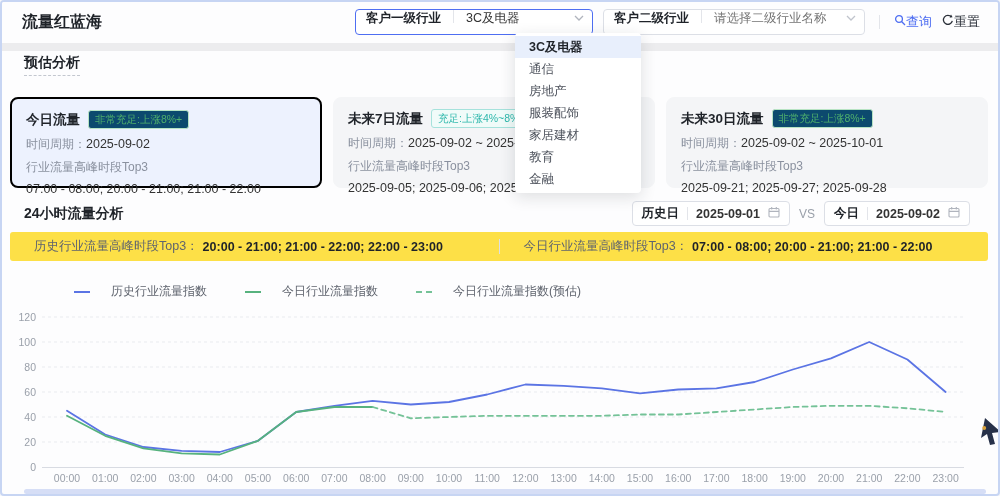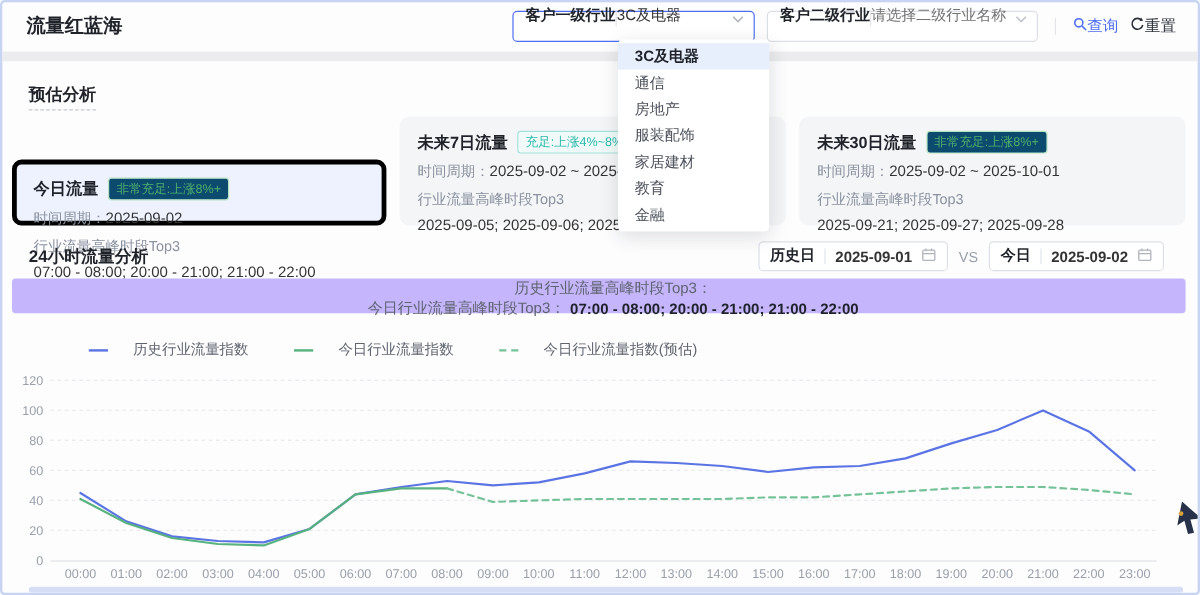--- a/index.html
+++ b/index.html
@@ -3,57 +3,57 @@
 <meta charset="utf-8">
 <style>
   * { margin:0; padding:0; box-sizing:border-box; }
   html,body { width:1000px; height:496px; background:#f6f7f9; font-family:"Liberation Sans","DejaVu Sans",sans-serif; }
   .window { position:relative; width:1000px; height:496px; background:#fdfdfe; border:2px solid #c7d5f3; border-radius:4px; overflow:hidden; }
 
   
   .hdr { position:absolute; top:0; left:0; right:0; height:40px; display:flex; align-items:center; justify-content:space-between; padding:0 18px 0 20px; background:#fdfdfe; }
   .title { font-size:16px; font-weight:bold; color:#1f2329; }
   .controls { display:flex; align-items:center; gap:10px; }
-  .select { display:flex; align-items:flex-end; height:26px; border:1px solid #dcdfe6; border-radius:4px; background:#fff; padding:0 8px 12px 10px; gap:0; font-size:12.5px; cursor:pointer; }
+  .select { display:flex; align-items:flex-start; height:26px; border:1px solid #dcdfe6; border-radius:4px; background:#fff; padding:0 8px 12px 10px; gap:12px; font-size:12.5px; cursor:pointer; }
   .select.focused { border-color:#4e6ef2; }
   .sel-label { font-weight:bold; color:#1f2329; white-space:nowrap; }
   .sel-div { width:1px; height:13px; background:#e3e5ea; }
   .sel-value { color:#333; white-space:nowrap; min-width:96px; }
   .sel-value.placeholder { color:#737373; min-width:120px; }
   .vbar { width:1px; height:14px; background:#e3e5ea; margin:0 4px; }
   .txtbtn { display:flex; align-items:center; gap:0; font-size:13px; background:none; border:none; cursor:pointer; font-family:Liberation Serif, serif; }
   .txtbtn.query { color:#4e6ef2; }
   .txtbtn.reset { color:#2a2f38; }
 
   .hdr-band { position:absolute; top:41px; left:0; right:0; height:8px; background:#ececee; }
 
   
   .sec-title { font-size:14px; font-weight:bold; color:#1f2329; }
-  .forecast-title { position:absolute; top:68px; left:22px; padding-bottom:3px; border-bottom:1px dashed #c3c7cf; }
+  .forecast-title { position:absolute; top:52px; left:22px; padding-bottom:3px; border-bottom:1px dashed #c3c7cf; }
   .cards { position:absolute; top:95px; left:8px; right:10px; height:91px; display:flex; gap:11px; }
   .card { background:#f4f5f7; border:1px solid #f4f5f7; border-radius:8px; padding:11px 14px; flex:1; cursor:pointer; }
-  .card.active { background:#edf2fe; border:4px solid #000000;margin-top:36px; }
+  .card.active { background:#edf2fe; border:2px solid #000000; }
   .card-top { display:flex; align-items:center; gap:8px; margin-bottom:7px; }
   .card-title { font-size:13.5px; font-weight:bold; color:#1f2329; }
   .badge { font-size:10.5px; padding:1.5px 6px; border-radius:3px; border:1px solid; white-space:nowrap; }
   .badge.green { color:#4fb06c; border-color:#b7e3c3; background:#0c4a6e; }
   .badge.teal  { color:#2eb8ac; border-color:#a6e2dc; background:#f0fbf9; }
   .card-row { font-size:12px; color:#8a919f; margin-bottom:6px; }
   .card-row .val { color:#333; font-size:12.5px; }
   .card-times { font-size:12.5px; color:#333; }
 
   
   .hourly-head { position:absolute; top:199px; left:22px; right:28px; display:flex; align-items:center; justify-content:space-between; }
   .date-controls { display:flex; align-items:center; gap:9px; }
   .datebox { display:flex; align-items:center; gap:8px; height:25px; padding:0 9px; border:1px solid #dcdfe6; border-radius:4px; background:#fff; font-size:12.5px; cursor:pointer; }
   .datebox .lbl { font-weight:bold; color:#1f2329; white-space:nowrap; }
   .datebox .val { color:#333; white-space:nowrap;font-weight:bold; }
   .vs { font-size:12px; color:#9aa0aa; }
 
-  .peaks-bar { position:absolute; top:230px; left:8px; right:10px; height:29px; background:#c4b5fd; border-radius:3px; display:flex; align-items:center; font-size:12.5px;flex-direction:column; }
+  .peaks-bar { position:absolute; top:230px; left:8px; right:10px; height:29px; background:#fde047; border-radius:3px; display:flex; align-items:center; font-size:12.5px; }
   .peaks-half { display:flex; align-items:center; padding-left:24px; flex:1; white-space:nowrap; }
   .peaks-half .plbl { color:#5f646e; }
   .peaks-half .pval { color:#1f2329; font-weight:bold; margin-left:4px; }
   .peaks-div { width:1px; height:15px; background:#dcdfe4; }
 
   
   .legend { position:absolute; top:281px; left:72px; display:flex; gap:38px; }
   .legend-item { display:flex; align-items:center; gap:21px; font-size:12px; color:#5f646e; cursor:pointer; }
   .swatch { width:16px; border-top:2px solid #888; }
   .swatch.dashed { border-top-style:dashed; }
@@ -184,20 +184,21 @@
               <line x1="8.3" y1="1" x2="8.3" y2="3.4" stroke="#b0b4bd" stroke-width="1.1"></line>
             </svg>
         </span>
       </div>
     </div>
   </div>
 
   <div class="peaks-bar">
     <div class="peaks-half">
       <span class="plbl">历史行业流量高峰时段Top3：</span>
+      <span class="pval">20:00 - 21:00;  21:00 - 22:00;  22:00 - 23:00</span>
     </div>
     <div class="peaks-div"></div>
     <div class="peaks-half">
       <span class="plbl">今日行业流量高峰时段Top3：</span>
       <span class="pval">07:00 - 08:00;  20:00 - 21:00;  21:00 - 22:00</span>
     </div>
   </div>
 
   <div class="legend">
     <div class="legend-item">

